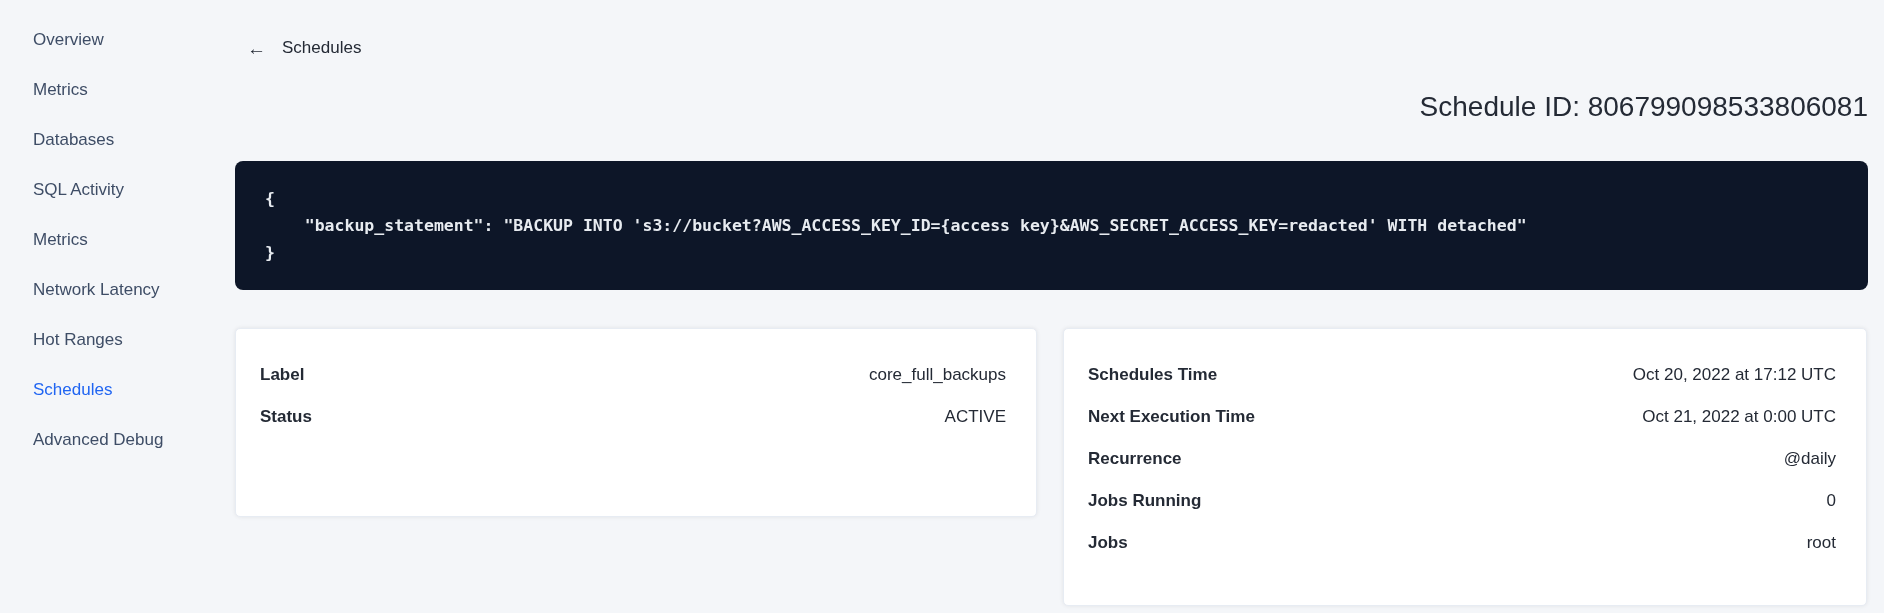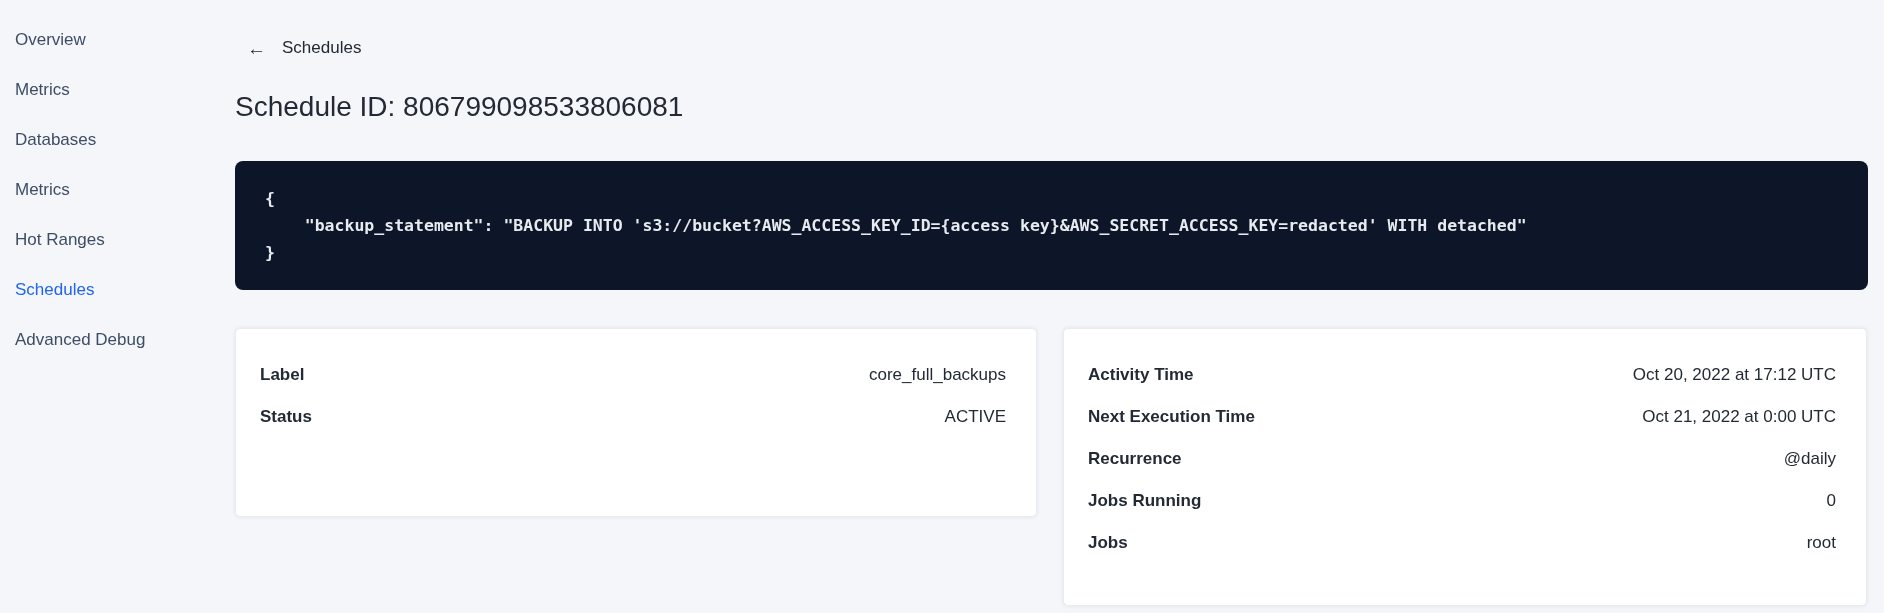--- a/index.html
+++ b/index.html
@@ -16,21 +16,21 @@
   .sidebar {
     position: absolute;
     left: 0; top: 0; bottom: 0;
     width: 235px;
     padding-top: 15px;
   }
   .sidebar-item {
     height: 50px;
     display: flex;
     align-items: center;
-    padding-left: 15px;
+    padding-left: 33px;
     font-size: 17px;
     color: #3e4d66;
     cursor: pointer;
   }
   .sidebar-item.active {
     color: #2065f2;
   }
 
   
   .main {
@@ -55,20 +55,21 @@
     font-size: 19px;
     line-height: 1;
     color: #242a35;
   }
   .page-title {
     margin-top: 30px;
     font-size: 28px;
     font-weight: 500;
     line-height: 34px;
     color: #242a35;
+    text-align: right;
   }
 
   
   .code-block {
     margin-top: 37px;
     width: 100%;
     height: 129px;
     background: #0d1628;
     border-radius: 8px;
     padding: 24px 30px;
@@ -128,25 +129,31 @@
     </div>
 
     <div class="sidebar-item">
       <span>Metrics</span>
     </div>
 
     <div class="sidebar-item">
       <span>Databases</span>
     </div>
 
+    <div class="sidebar-item">
+      <span>SQL Activity</span>
+    </div>
 
     <div class="sidebar-item">
       <span>Metrics</span>
     </div>
 
+    <div class="sidebar-item">
+      <span>Network Latency</span>
+    </div>
 
     <div class="sidebar-item">
       <span>Hot Ranges</span>
     </div>
 
 
     <div class="sidebar-item active">
       <span>Schedules</span>
     </div>
 
@@ -182,21 +189,21 @@
         <div class="detail-row">
           <span class="detail-label">Status</span>
           <span class="detail-value">ACTIVE</span>
         </div>
 
       </section>
 
     <section class="card right">
 
         <div class="detail-row">
-          <span class="detail-label">Activity Time</span>
+          <span class="detail-label">Schedules Time</span>
           <span class="detail-value">Oct 20, 2022 at 17:12 UTC</span>
         </div>
 
         <div class="detail-row">
           <span class="detail-label">Next Execution Time</span>
           <span class="detail-value">Oct 21, 2022 at 0:00 UTC</span>
         </div>
 
         <div class="detail-row">
           <span class="detail-label">Recurrence</span>

